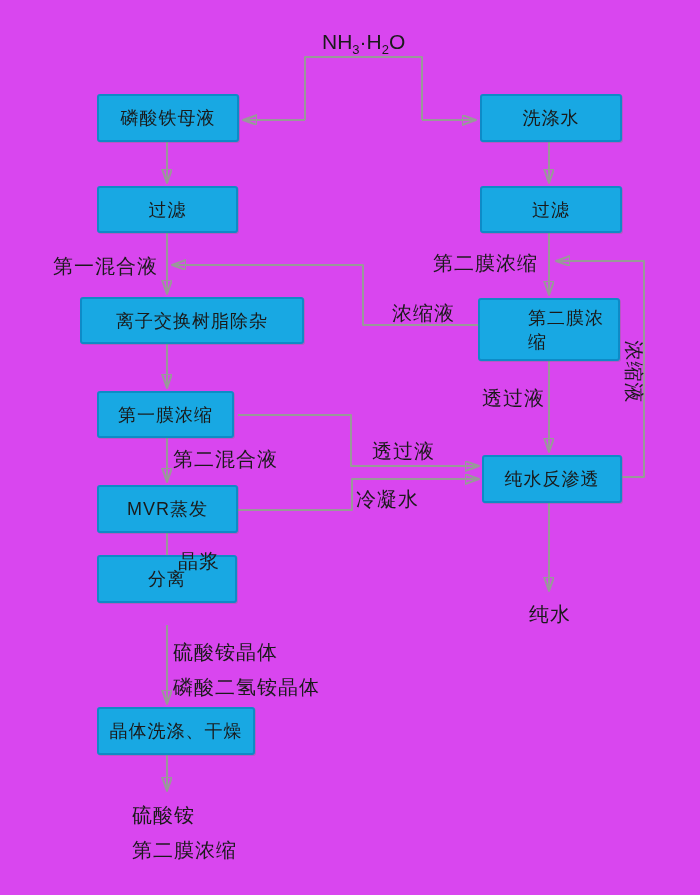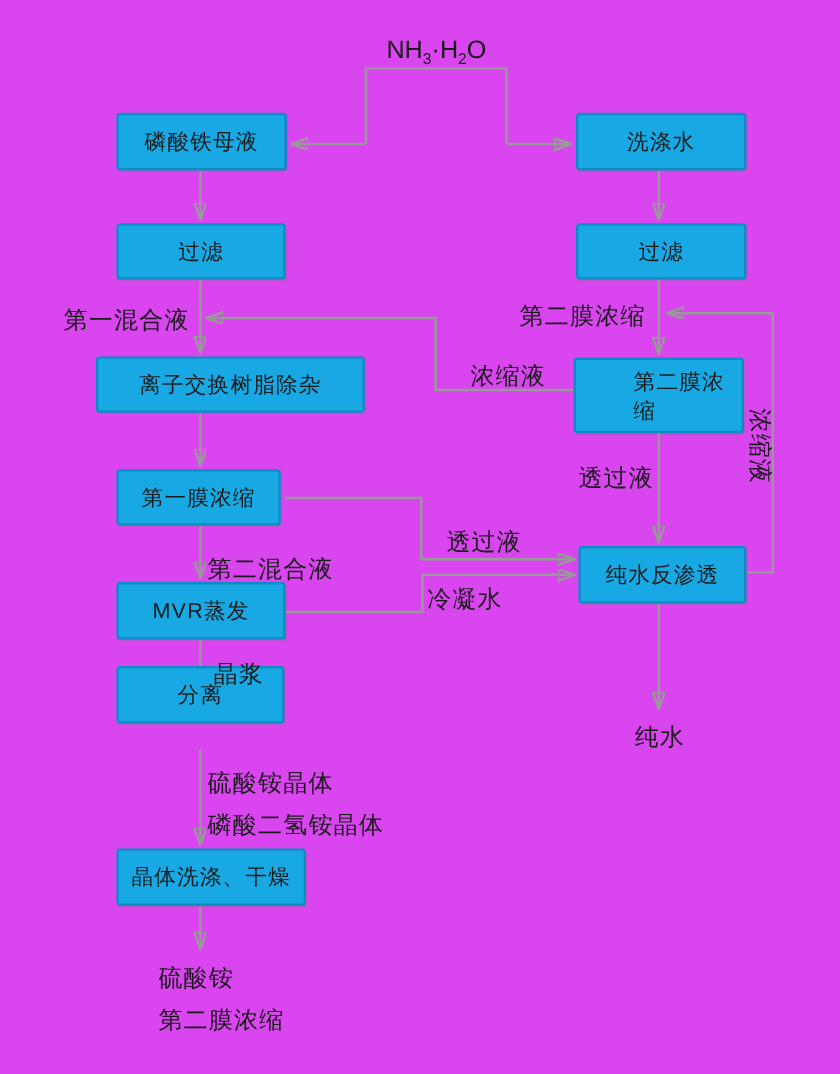--- a/index.html
+++ b/index.html
@@ -69,21 +69,21 @@
   <div class="node" style="left:480px;top:186px;width:142px;height:47px;">过滤</div>
   <div class="node" style="left:478px;top:298px;width:142px;height:63px;padding-left:48px;">第二膜浓缩</div>
   <div class="node" style="left:482px;top:455px;width:140px;height:48px;">纯水反渗透</div>
 
   <span class="flabel" style="left:53px;top:253px;">第一混合液</span>
   <span class="flabel" style="left:433px;top:250px;">第二膜浓缩</span>
   <span class="flabel" style="left:392px;top:300px;">浓缩液</span>
   <span class="flabel" style="left:482px;top:385px;">透过液</span>
   <span class="flabel" style="left:372px;top:438px;">透过液</span>
   <span class="flabel" style="left:356px;top:486px;">冷凝水</span>
-  <span class="flabel" style="left:173px;top:446px;margin-top:15px;">第二混合液</span>
+  <span class="flabel" style="left:173px;top:446px;">第二混合液</span>
   <span class="flabel" style="left:178px;top:548px;">晶浆</span>
   <span class="flabel" style="left:173px;top:639px;">硫酸铵晶体</span>
   <span class="flabel" style="left:173px;top:674px;">磷酸二氢铵晶体</span>
   <span class="flabel" style="left:132px;top:802px;">硫酸铵</span>
   <span class="flabel" style="left:132px;top:837px;">第二膜浓缩</span>
   <span class="flabel" style="left:529px;top:601px;">纯水</span>
   <span class="flabel vertical" style="left:633px;top:372px;">浓缩液</span>
 
 </div>
 

